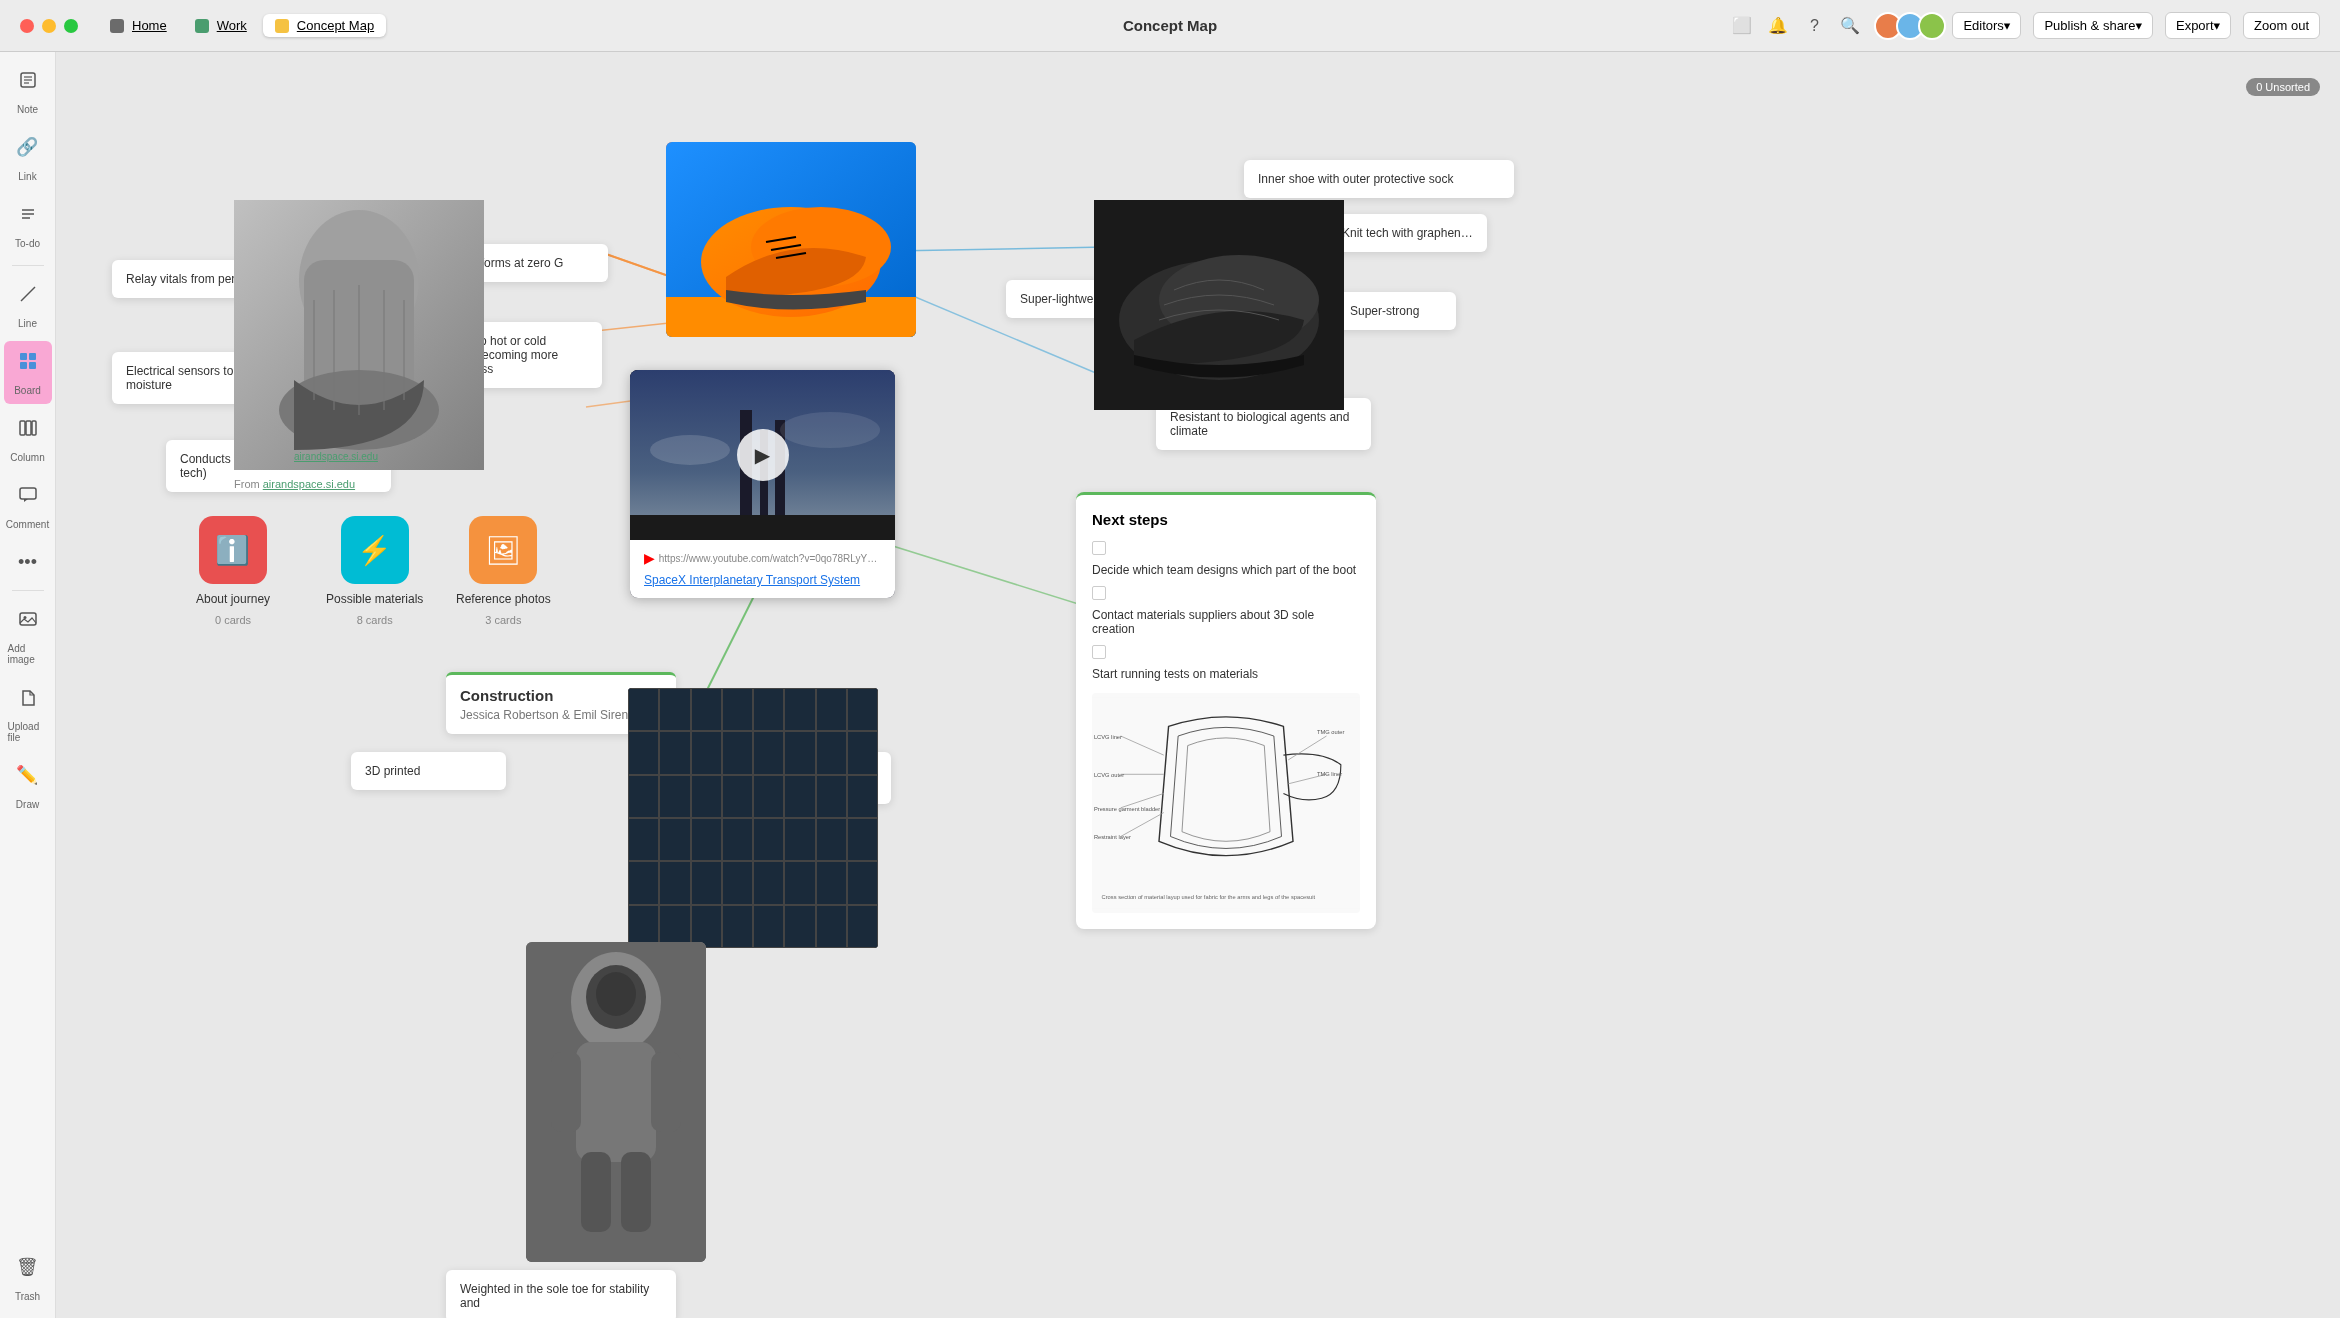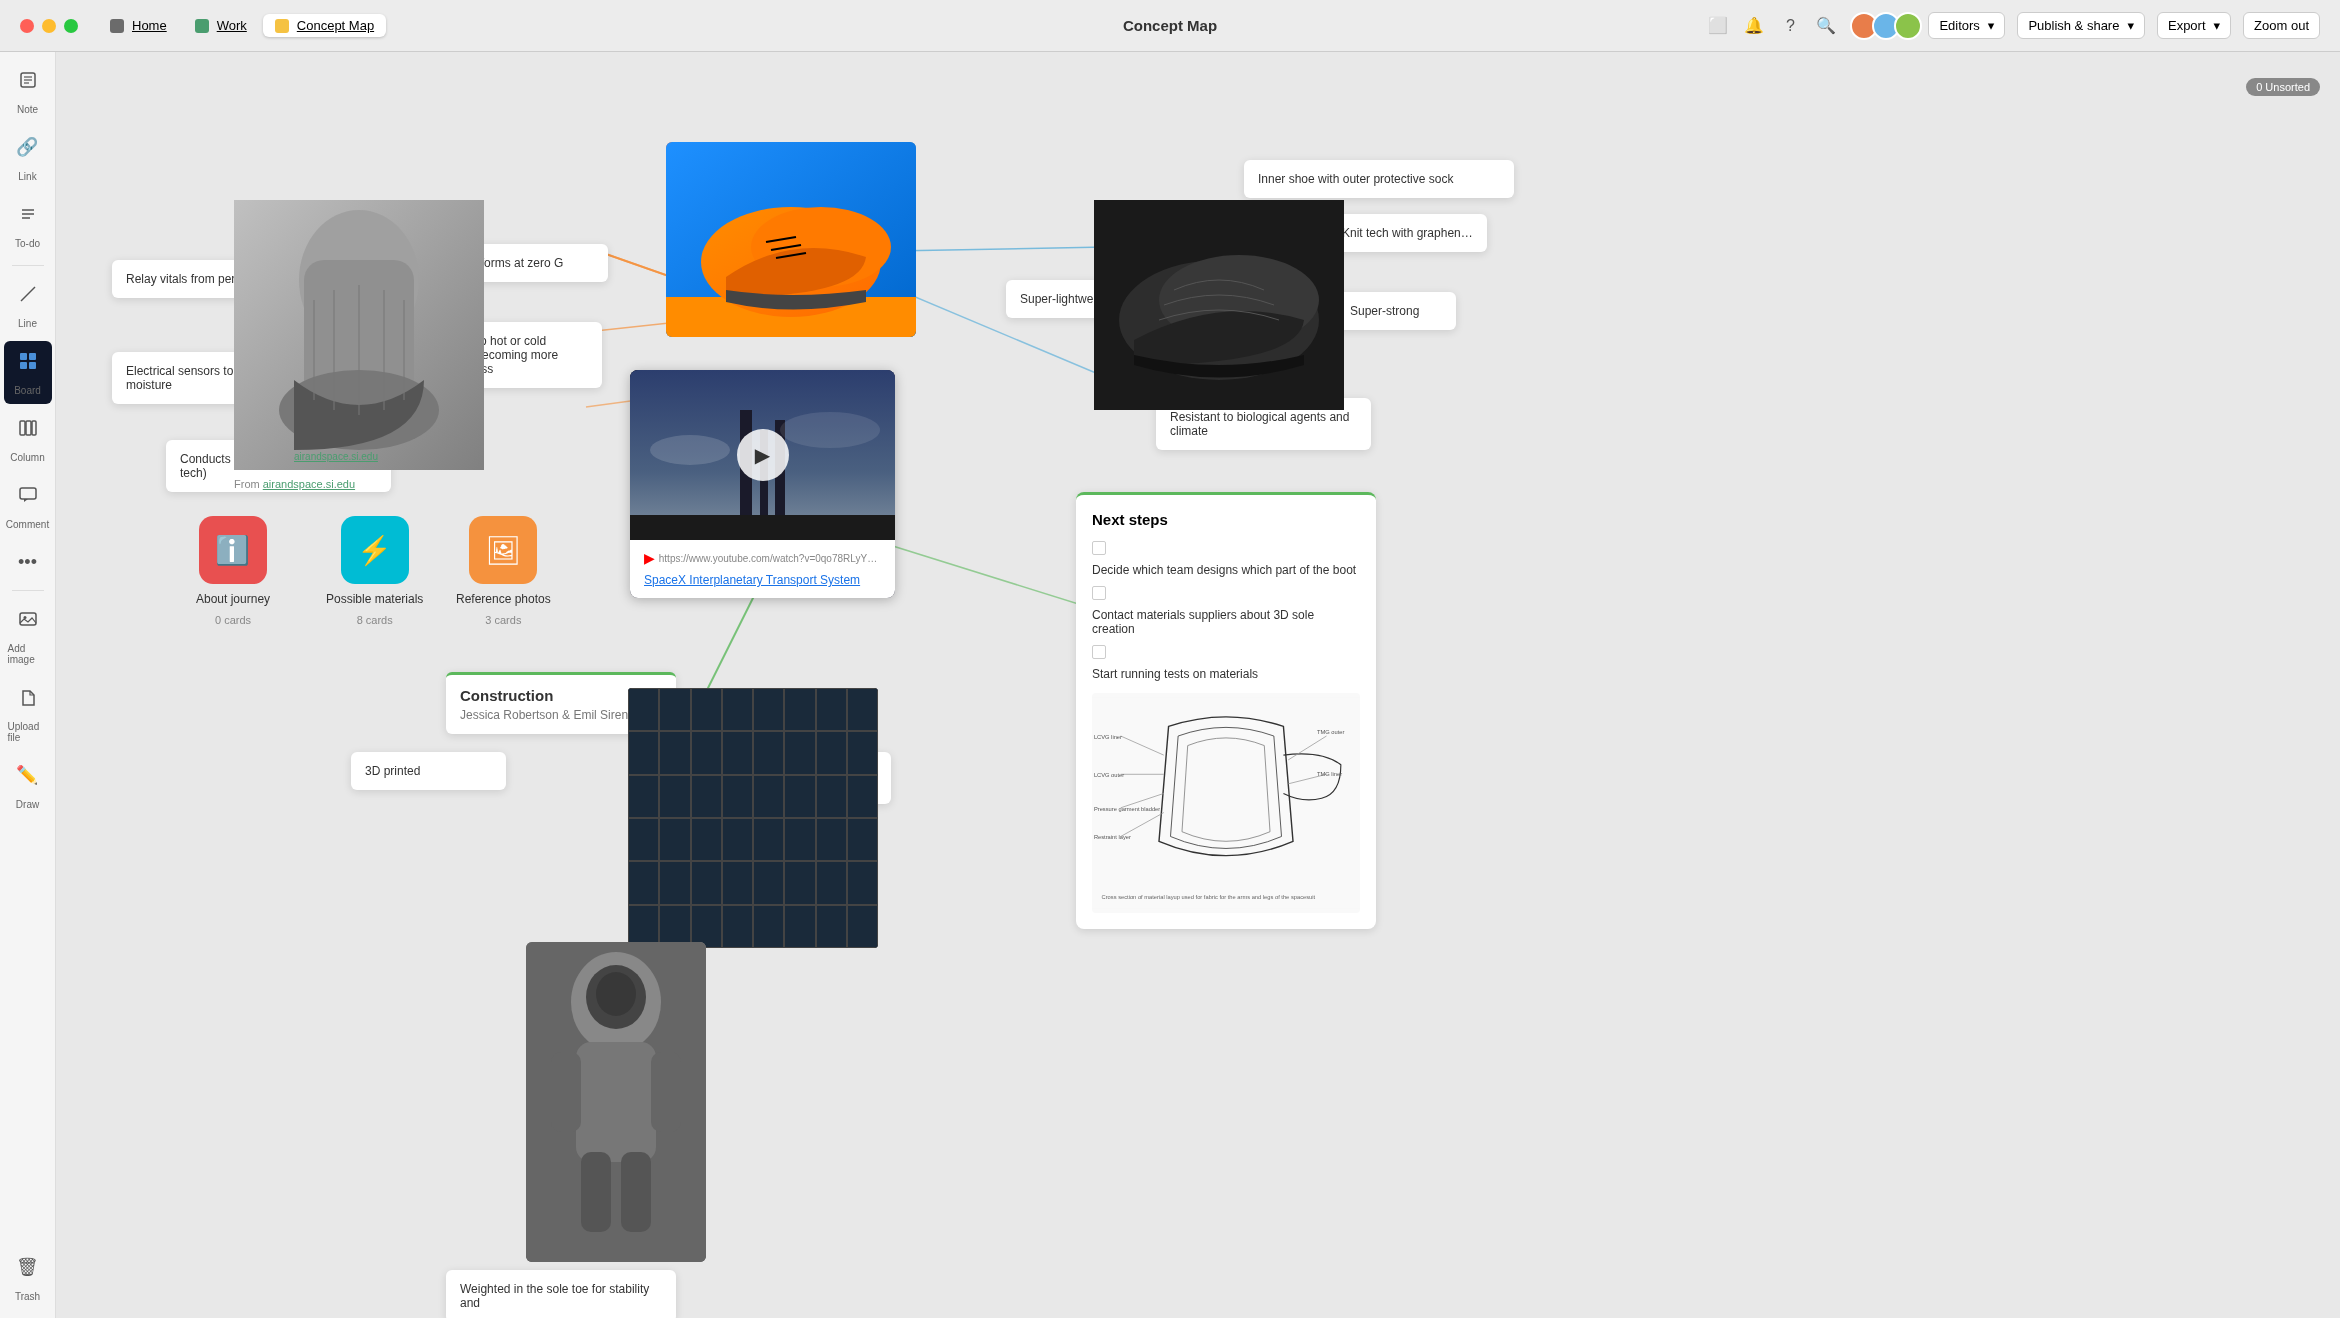--- a/index.html
+++ b/index.html
@@ -24,38 +24,38 @@
     .tab-work { background: #4a9d6f; }
     .tab-concept { background: #f5c242; }
     .page-title { position: absolute; left: 50%; transform: translateX(-50%); font-size: 15px; font-weight: 600; color: #333; }
     .toolbar-right { margin-left: auto; margin-right: 20px; display: flex; align-items: center; gap: 12px; }
     .avatars { display: flex; }
     .avatar { width: 28px; height: 28px; border-radius: 50%; background: #ccc; border: 2px solid white; margin-right: -6px; }
     .av1 { background: #e87d4a; }
     .av2 { background: #6ab5e8; }
     .av3 { background: #8bc34a; }
     .editors-btn, .publish-btn, .export-btn, .zoom-btn {
-      display: flex; align-items: center; gap: 8px; padding: 5px 10px;
+      display: flex; align-items: center; gap: 0; padding: 5px 10px;
       border-radius: 6px; font-size: 13px; cursor: pointer; border: 1px solid #ccc; background: white;
     }
     .notification-icon, .search-icon, .help-icon, .screen-icon {
       width: 24px; height: 24px; display: flex; align-items: center; justify-content: center; cursor: pointer; font-size: 16px; color: #555;
     }
 
     
     .sidebar {
       position: absolute; top: 52px; left: 0; bottom: 0; width: 56px;
       background: #f5f5f5; border-right: 1px solid #ddd;
       display: flex; flex-direction: column; align-items: center; padding: 8px 0; gap: 4px;
     }
     .sidebar-item {
       display: flex; flex-direction: column; align-items: center; gap: 12px;
       padding: 8px 4px; border-radius: 6px; cursor: pointer; width: 48px;
     }
-    .sidebar-item.active { background: #0f172a; }
+    .sidebar-item.active { background: #f9a8d4; }
     .sidebar-icon { font-size: 18px; color: #555; width: 24px; height: 24px; display: flex; align-items: center; justify-content: center; }
     .sidebar-label { font-size: 10px; color: #666; }
     .sidebar-divider { width: 32px; height: 1px; background: #ddd; margin: 4px 0; }
     .sidebar-bottom { margin-top: auto; }
 
     
     .canvas {
       position: absolute; top: 52px; left: 56px; right: 0; bottom: 0;
       background: #e8e8e8; overflow: hidden;
     }

